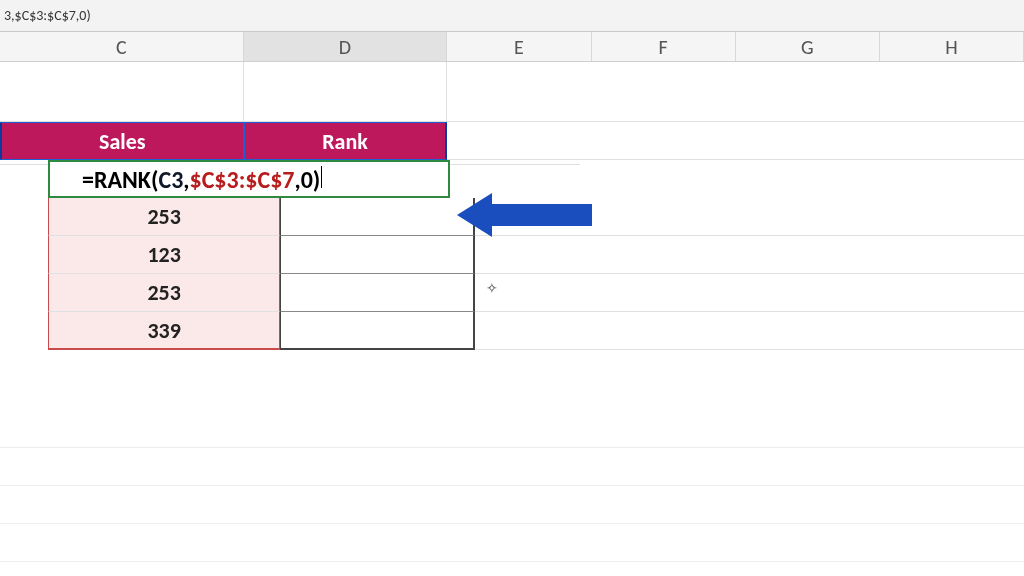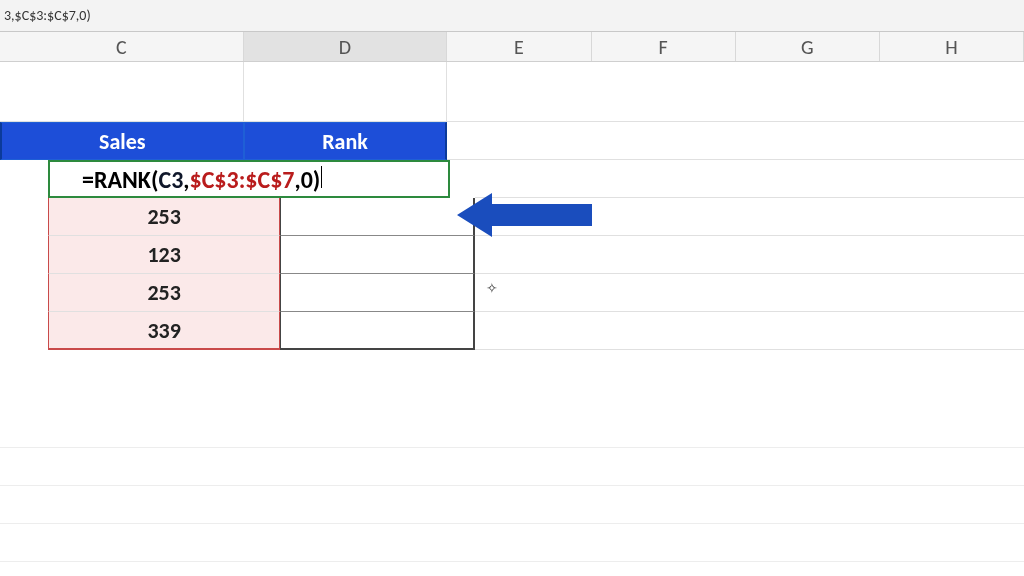--- a/index.html
+++ b/index.html
@@ -68,21 +68,21 @@
       background: #fff;
       position: relative;
     }
     .cell.c { width: 245px; }
     .cell.d { width: 205px; }
     .cell.rest { width: 580px; border-right: none; }
     .spacer-row .cell { border-bottom: 1px solid #e0e0e0; }
     .spacer-row { height: 60px; }
 
     .table-header {
-      background: #1d4ed8;
+      background: #be185d;
       color: #fff;
       font-weight: bold;
       font-size: 22px;
       border: 1px solid #1f5fd6;
     }
     .table-header.c { border-left: 2px solid #0b3a9a; }
     .table-header.d { border-right: 2px solid #0b3a9a; }
 
     .data-cell {
       font-weight: bold;
@@ -190,21 +190,21 @@
       <div class="cell d"></div>
       <div class="cell rest"></div>
     </div>
 
     <div class="row">
       <div class="cell c table-header">Sales</div>
       <div class="cell d table-header">Rank</div>
       <div class="cell rest"></div>
     </div>
 
-    <div class="row" style="position:relative;">
+    <div class="row" style="position:relative;flex-direction:column;">
       <div class="cell c data-cell sales-col first-data" style="width:48px; border-right:none; background:#f3e5e5;"></div>
       <div class="formula-cell-wrap">
         <div class="formula-text">
           <span class="f-black">=RANK(</span>
             <span class="f-blue">C3</span>
             <span class="f-black">,</span>
             <span class="f-red">$C$3:$C$7</span>
             <span class="f-black">,</span>
             <span class="f-black">0</span>
             <span class="f-black">)</span>

